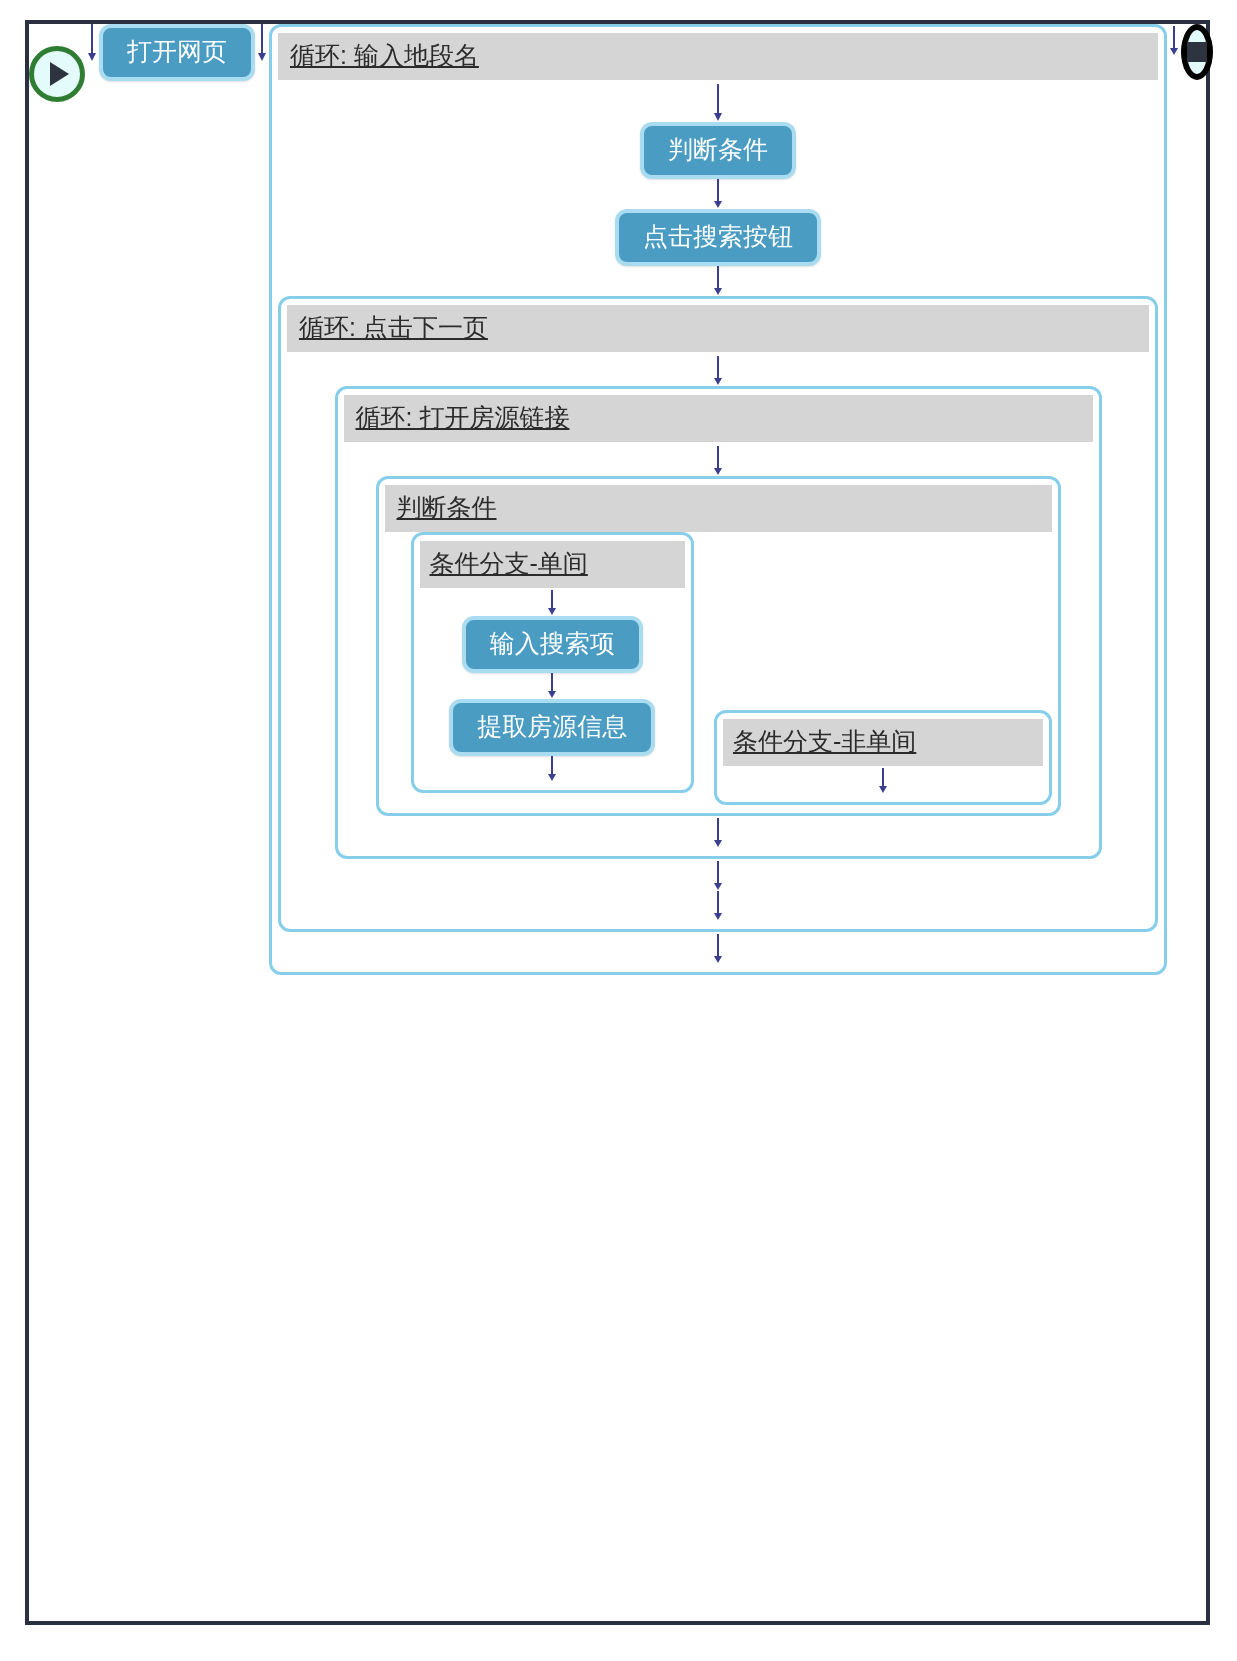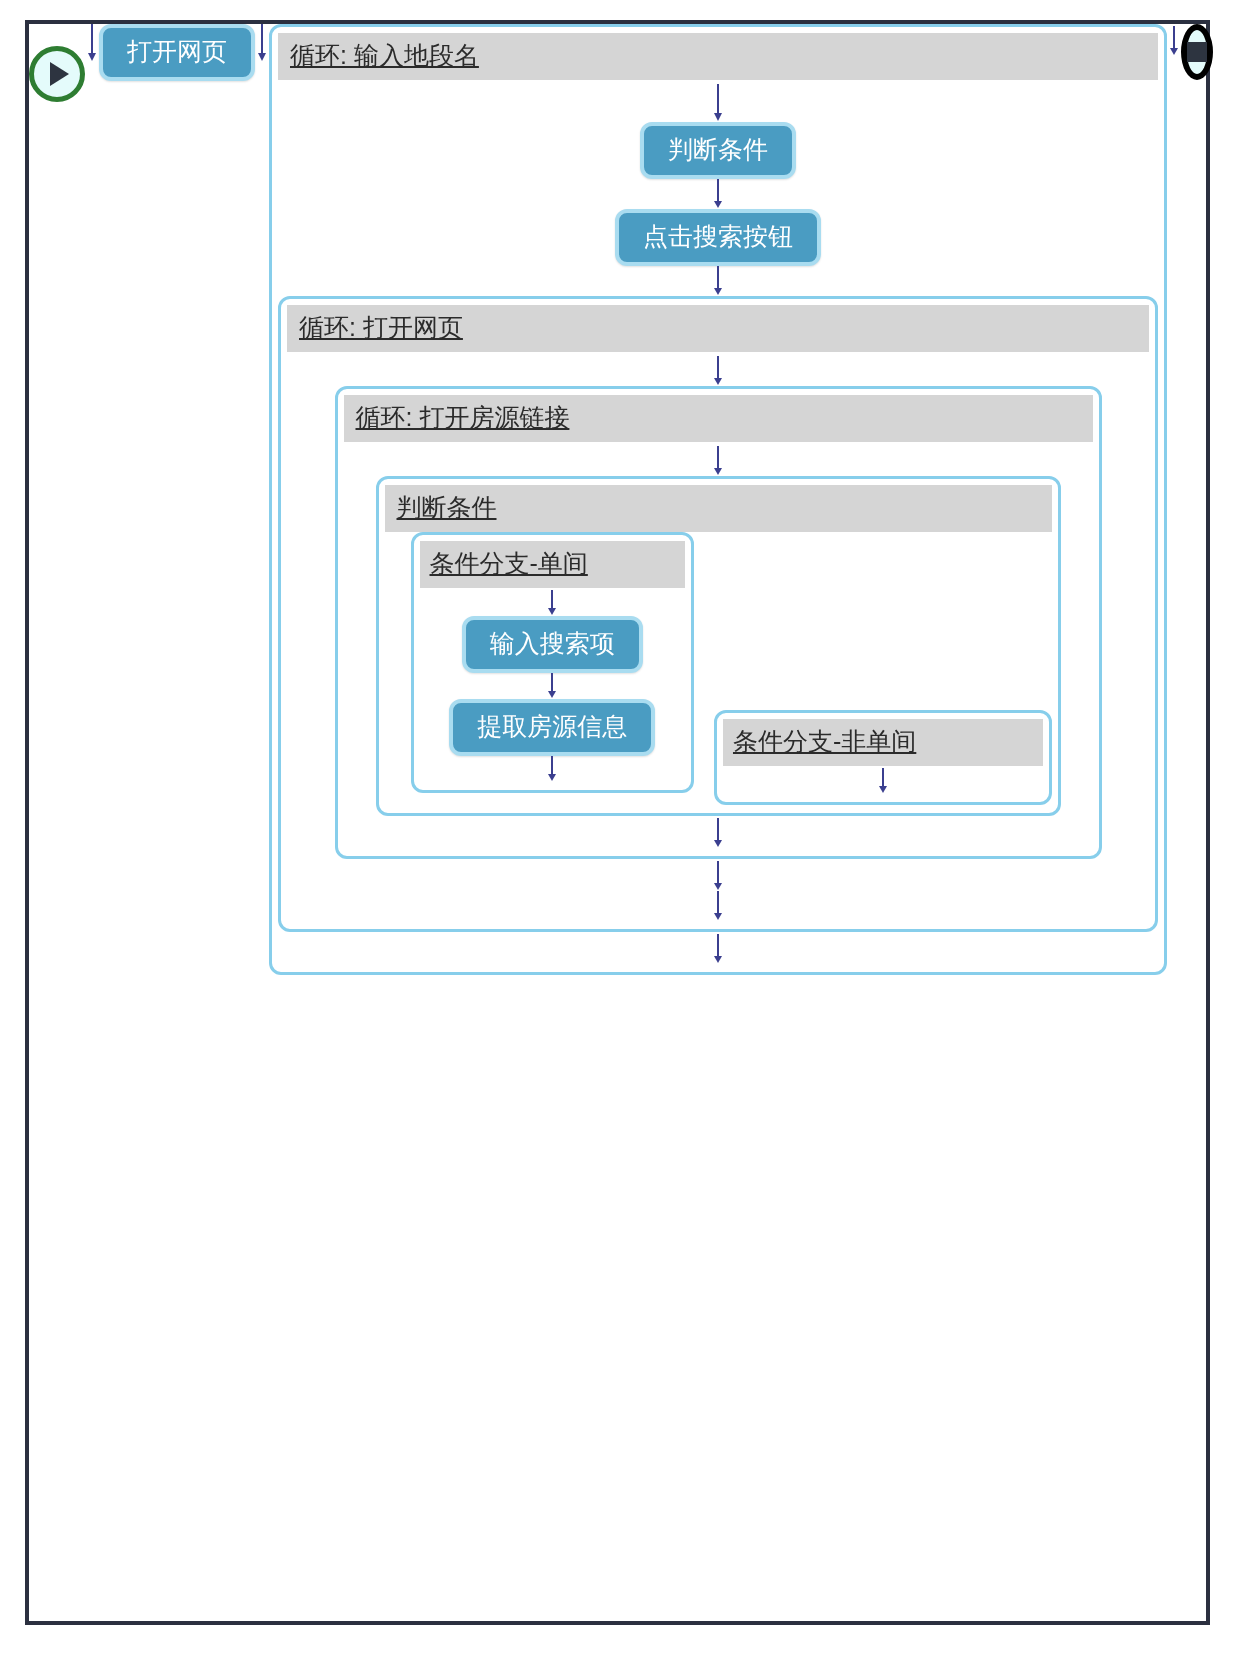--- a/index.html
+++ b/index.html
@@ -194,21 +194,21 @@
           <div class="action-box">点击搜索按钮</div>
 
           <div class="arrow arrow-sm">
             <svg width="14" height="30" viewBox="0 0 14 30">
                 <line x1="7" y1="0" x2="7" y2="23" stroke="#3b3f8f" stroke-width="2"></line>
                 <polygon points="7,29 3,22 11,22" fill="#3b3f8f"></polygon>
               </svg>
           </div>
 
           <div class="container-box lvl-2">
-            <div class="container-header">循环: 打开网页</div>
+            <div class="container-header">循环: 点击下一页</div>
             <div class="container-body">
 
               <div class="arrow arrow-sm" style="margin-top:4px;">
                 <svg width="14" height="30" viewBox="0 0 14 30">
                     <line x1="7" y1="0" x2="7" y2="23" stroke="#3b3f8f" stroke-width="2"></line>
                     <polygon points="7,29 3,22 11,22" fill="#3b3f8f"></polygon>
                   </svg>
               </div>
 
               <div class="container-box lvl-3">

